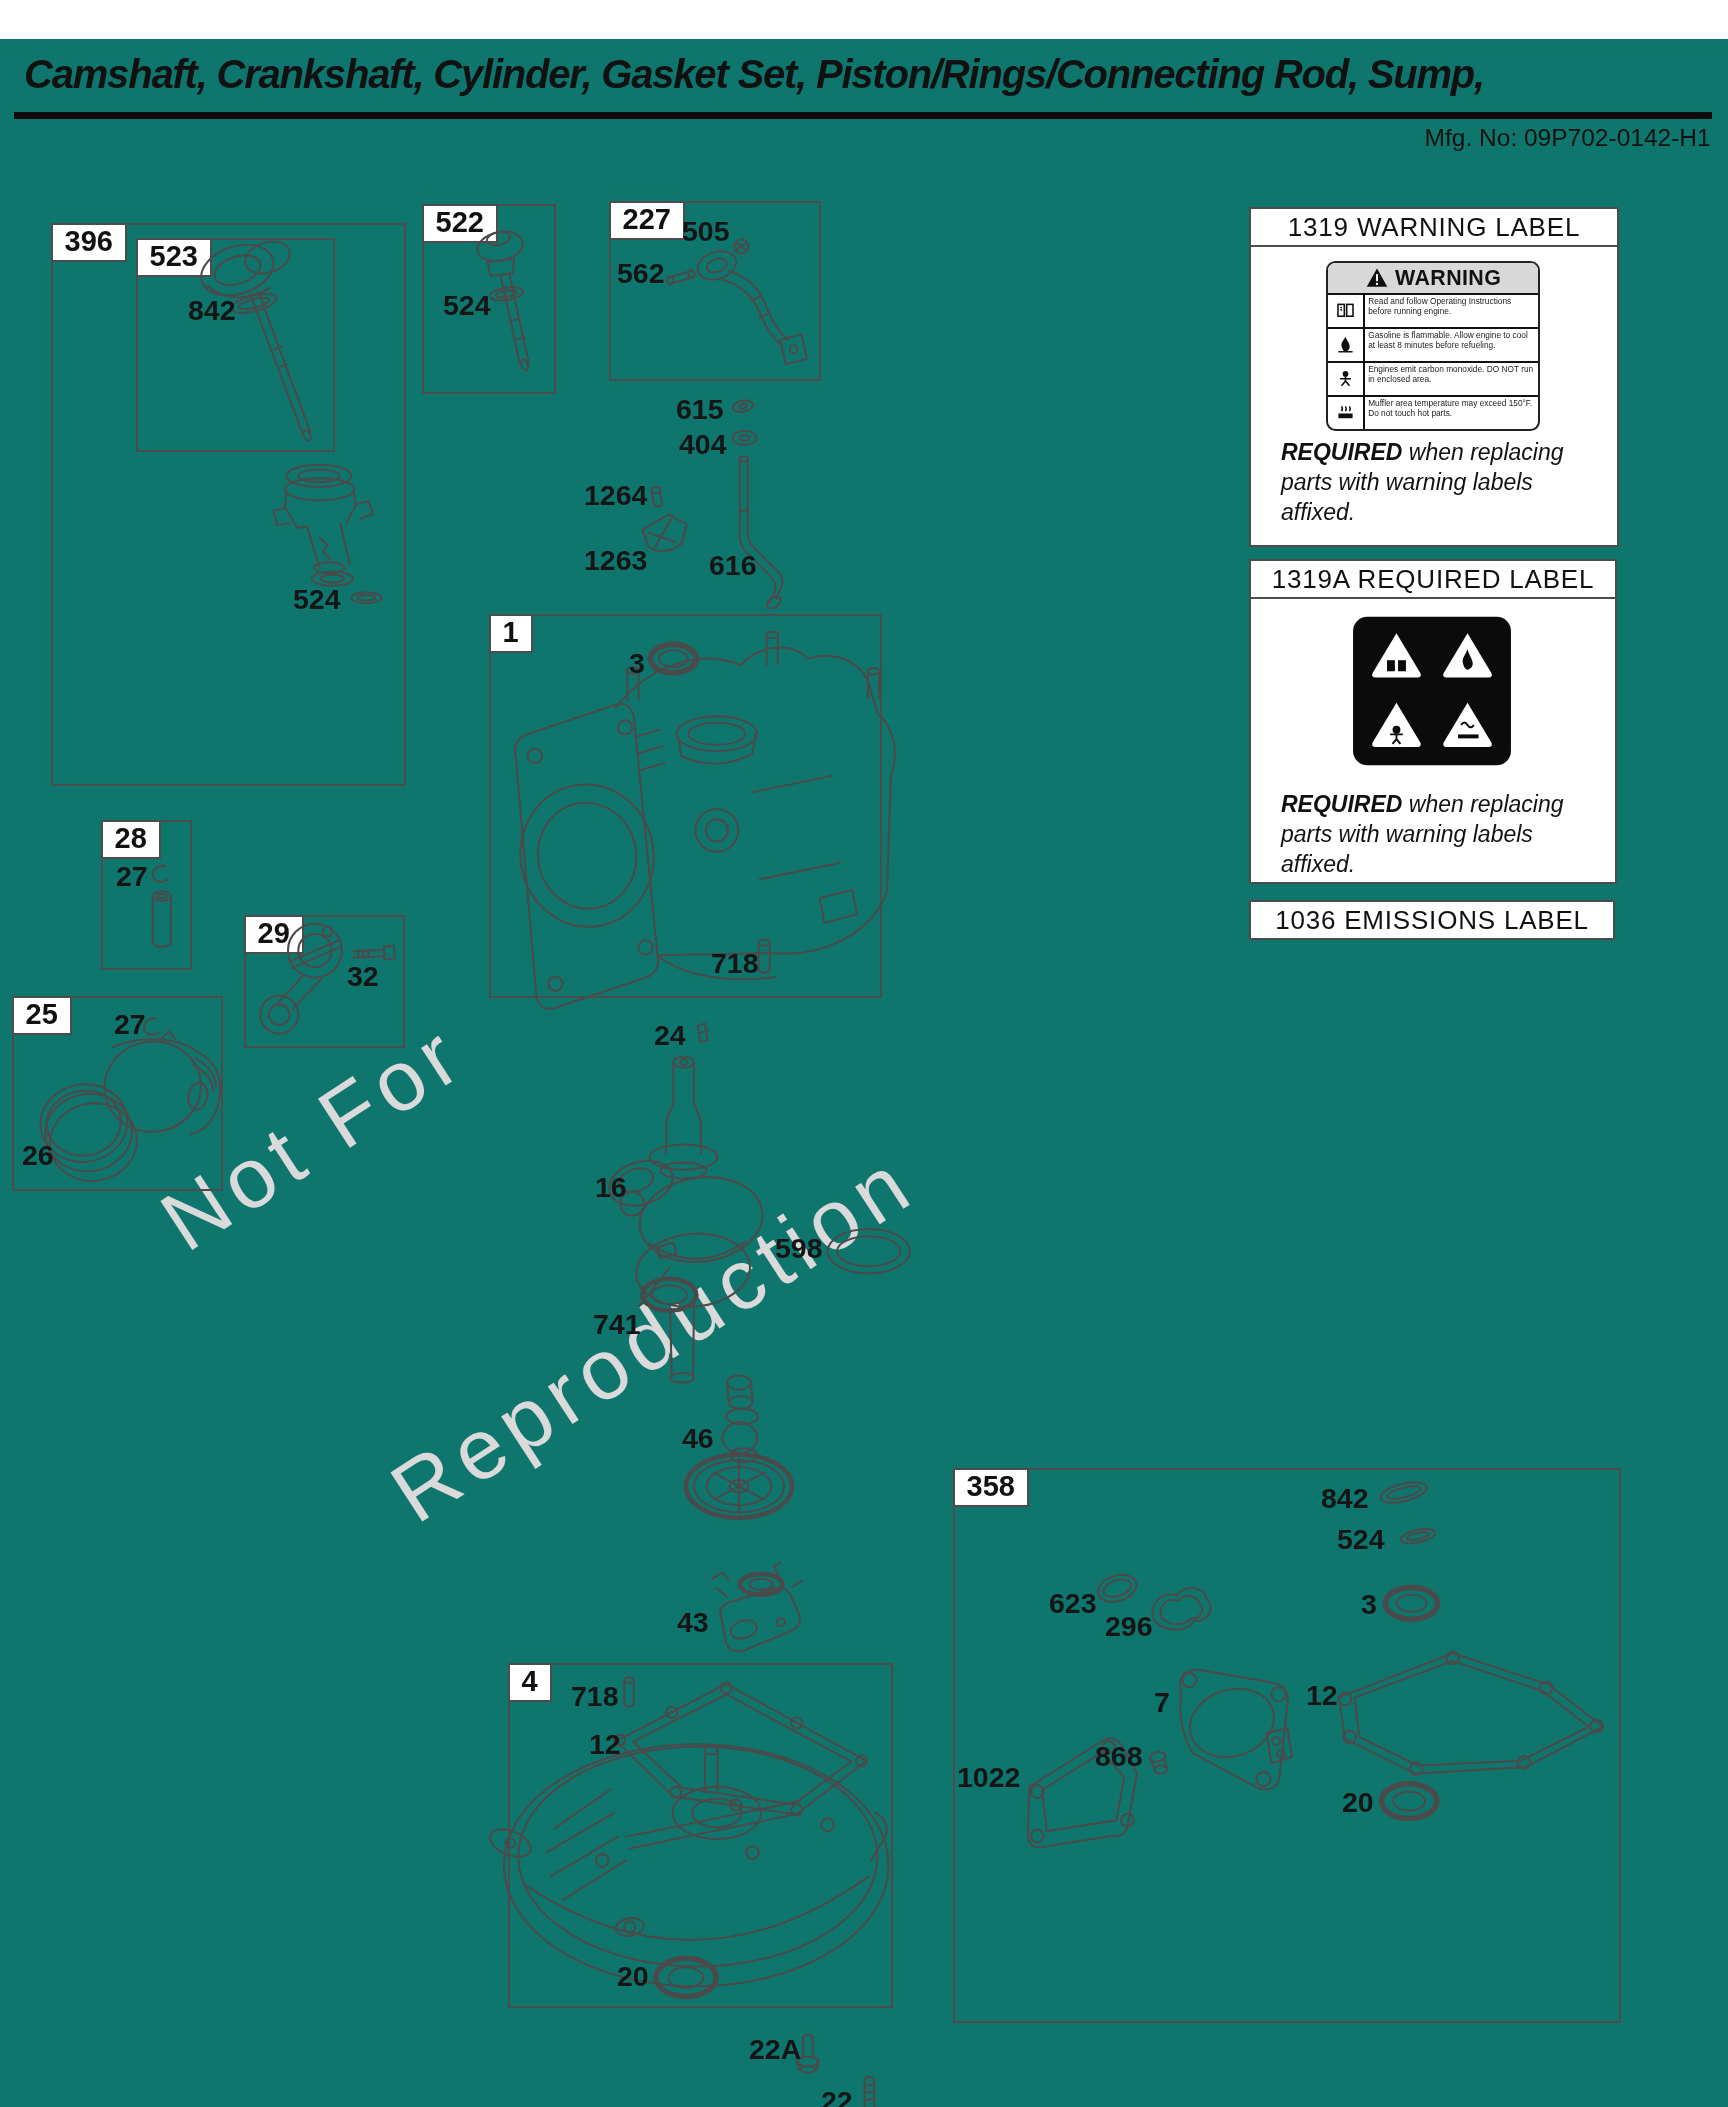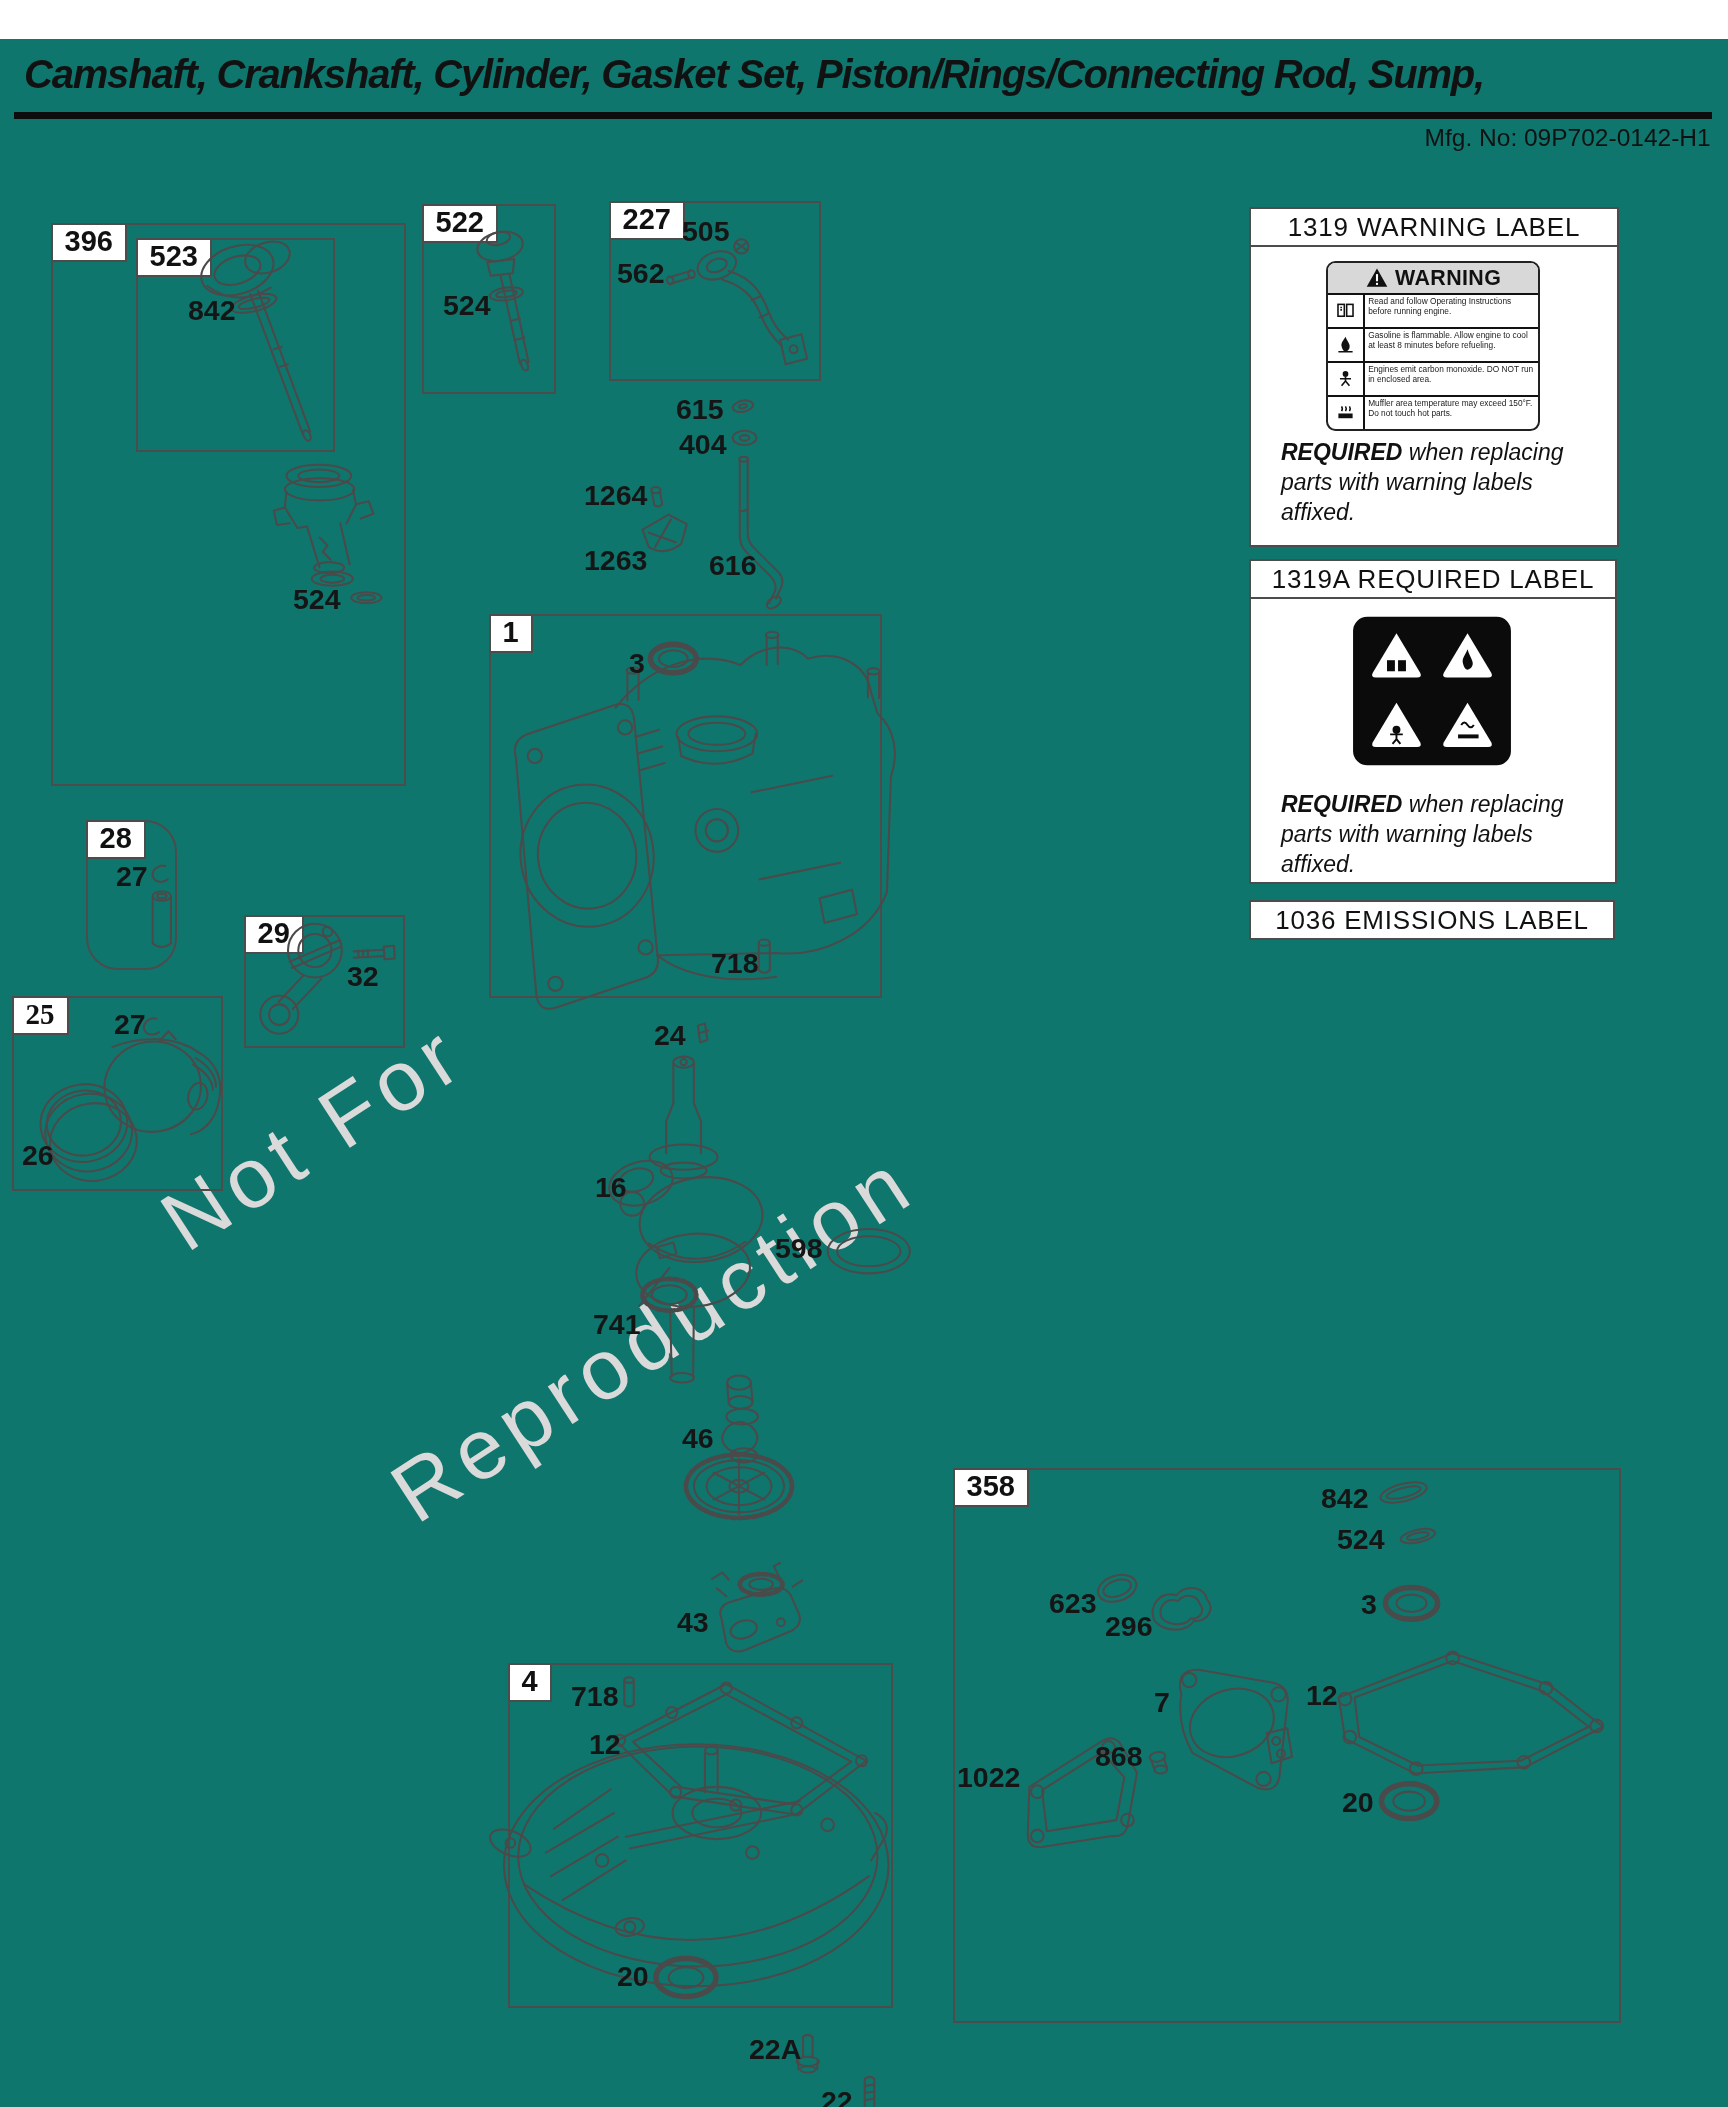--- a/index.html
+++ b/index.html
@@ -63,27 +63,27 @@
       </div>
       <div class="gbox" style="left: 422px; top: 165px; width: 130px; height: 186px;">
         <div class="gtab">522</div>
       </div>
       <div class="gbox" style="left: 609px; top: 162px; width: 208px; height: 176px;">
         <div class="gtab">227</div>
       </div>
       <div class="gbox" style="left: 489px; top: 575px; width: 389px; height: 380px;">
         <div class="gtab">1</div>
       </div>
-      <div class="gbox" style="left: 86px; top: 781px; width: 87px; height: 146px; border-radius: 32px;">
+      <div class="gbox" style="left: 101px; top: 781px; width: 87px; height: 146px;">
         <div class="gtab">28</div>
       </div>
       <div class="gbox" style="left: 244px; top: 876px; width: 157px; height: 129px;">
         <div class="gtab">29</div>
       </div>
-      <div class="gbox" style="left: 12px; top: 957px; width: 207px; height: 191px; font-family: Liberation Serif, serif;">
+      <div class="gbox" style="left: 12px; top: 957px; width: 207px; height: 191px;">
         <div class="gtab">25</div>
       </div>
       <div class="gbox" style="left: 508px; top: 1624px; width: 381px; height: 341px;">
         <div class="gtab">4</div>
       </div>
       <div class="gbox" style="left: 953px; top: 1429px; width: 664px; height: 551px;">
         <div class="gtab">358</div>
       </div>
     </div>
   <div id="labels-layer">

